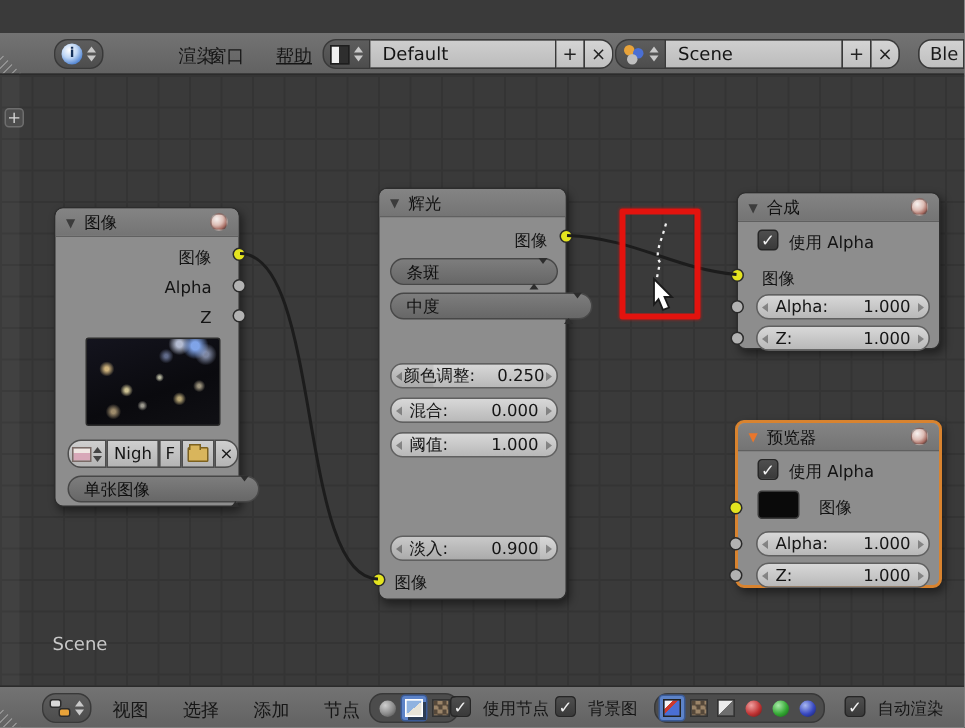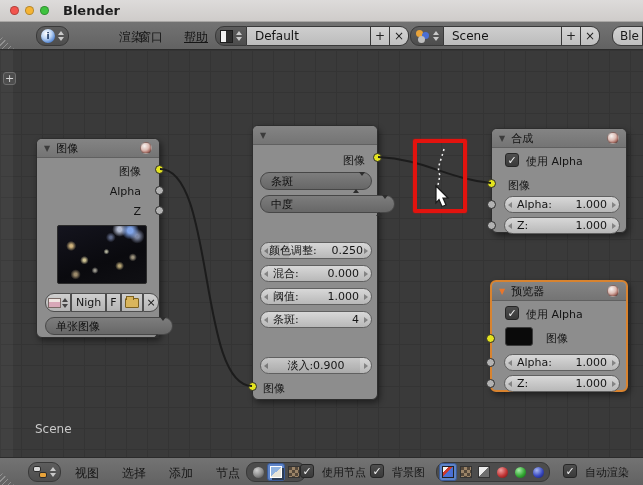--- a/index.html
+++ b/index.html
@@ -149,26 +149,20 @@
 
   
   .redbox { position:absolute; border:4px solid #e3130e; border-radius:2px; box-shadow:0 0 2px rgba(227,19,14,.6); }
   svg.overlay { position:absolute; left:0; top:0; pointer-events:none; }
 </style>
 </head>
 <body>
 
 <div id="app">
 
-  <div class="titlebar">
-    <span class="tl red"></span>
-    <span class="tl yellow"></span>
-    <span class="tl green"></span>
-    <span class="win-title">Blender</span>
-  </div>
 
   <div class="hdr top">
     <div class="grip"></div>
     <div class="tool-btn" style="left:36px;">
       <span class="info-ico">i</span>
       <span class="stepper">
           <i class="tri-up"></i>
           <i class="tri-dn"></i>
         </span>
     </div>
@@ -246,20 +240,21 @@
       <span class="updown"><i class="u"></i><i class="d"></i></span>
     </div>
     <span class="socket yellow" style="right:-5px; top:26px;"></span>
     <span class="socket gray" style="right:-5px; top:47px;"></span>
     <span class="socket gray" style="right:-5px; top:67px;"></span>
   </div>
 
   <div class="node" style="left:252px; top:125px; width:126px; height:275px;">
     <div class="nhdr">
       <span class="col-tri">▼</span>
+      <span class="ttl">辉光</span>
     </div>
     <span class="nlabel" style="right:12px; top:27px;">图像</span>
     <div class="nmenu" style="left:7px; top:46px; width:112px;">
       <span>条斑</span>
       <span class="updown"><i class="u"></i><i class="d"></i></span>
     </div>
     <div class="nmenu" style="left:7px; top:69px; width:135px;">
       <span>中度</span>
       <span class="updown"><i class="u"></i><i class="d"></i></span>
     </div>
@@ -269,25 +264,21 @@
       <span>0.250</span>
     </div>
     <div class="slider" style="left:7px; top:139px; width:112px;">
       <span>混合:</span>
       <span>0.000</span>
     </div>
     <div class="slider" style="left:7px; top:162px; width:112px;">
       <span>阈值:</span>
       <span>1.000</span>
     </div>
-    <div class="slider" style="left:7px; top:185px; width:112px;">
-      <span>条斑:</span>
-      <span>4</span>
-    </div>
-    <div class="slider" style="left:7px; top:231px; width:112px;justify-content:center;">
+    <div class="slider" style="left:7px; top:231px; width:112px;">
       <i class="fill" style="width:90%;"></i>
       <span>淡入:</span>
       <span>0.900</span>
     </div>
     <span class="nlabel" style="left:10px; top:255px;">图像</span>
     <span class="socket yellow" style="right:-5px; top:27px;"></span>
     <span class="socket yellow" style="left:-5px; top:256px;"></span>
   </div>
 
   <div class="node" style="left:491px; top:128px; width:136px; height:105px;">

